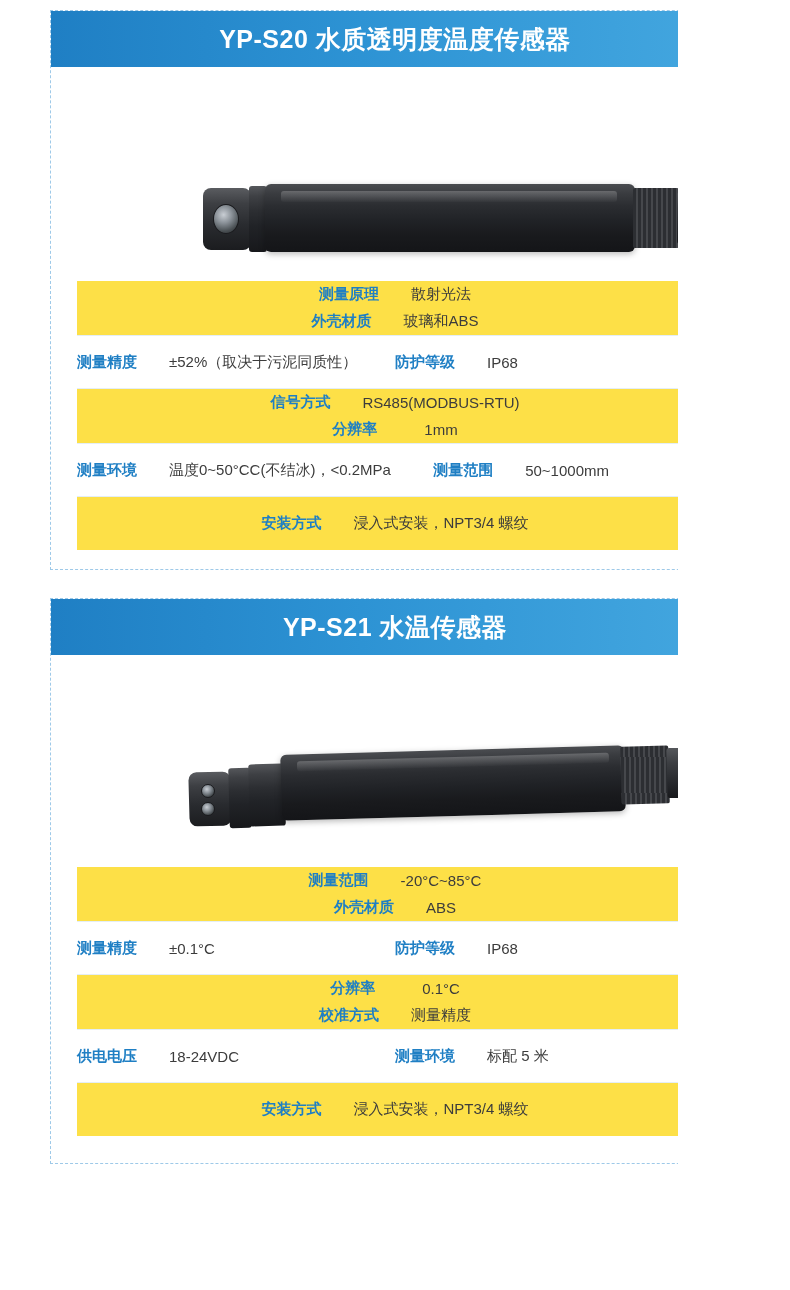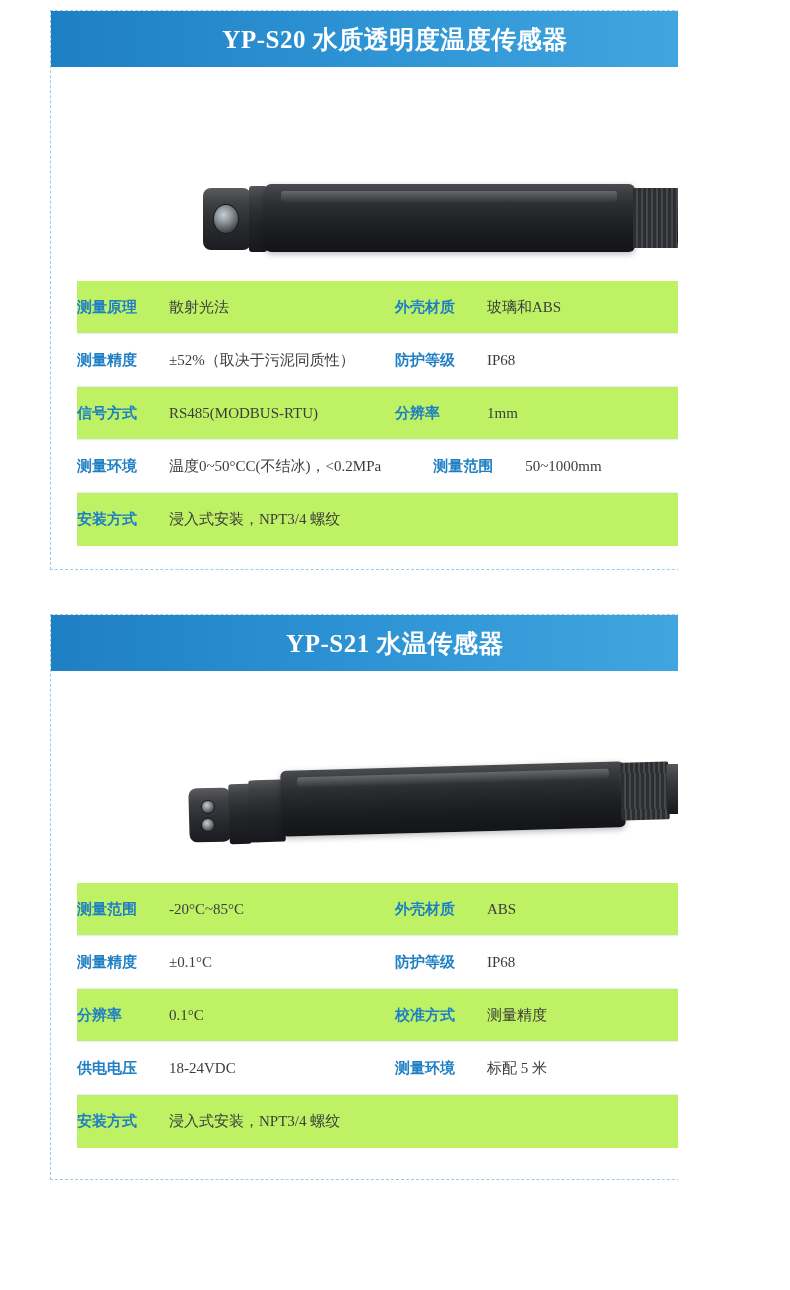--- a/index.html
+++ b/index.html
@@ -8,32 +8,31 @@
     padding: 0;
     background: #ffffff;
     font-family: "Liberation Sans", "DejaVu Sans", sans-serif;
   }
   .page {
     width: 678px;
     height: 1290px;
     position: relative;
     background: #ffffff;
     overflow: hidden;
-    font-family: Liberation Serif, serif;
   }
 
   .card {
     position: absolute;
     left: 50px;
     width: 690px;
     border: 1px dashed #9ec9e8;
     background: #ffffff;
   }
   #card-s20 { top: 10px; height: 560px; }
-  #card-s21 { top: 614px; height: 566px; }
+  #card-s21 { top: 598px; height: 566px; }
 
   .card-header {
     height: 56px;
     background: linear-gradient(to right, #1f7fc4 0%, #2d93d4 45%, #45a8e0 100%);
     display: flex;
     align-items: center;
     justify-content: center;
     color: #ffffff;
     font-size: 25px;
     font-weight: bold;
@@ -115,21 +114,21 @@
     border-collapse: collapse;
     width: calc(100% - 52px);
   }
   .spec-row {
     display: flex;
     align-items: center;
     min-height: 53px;
     border-bottom: 1px solid #e4eef6;
   }
   .spec-row.last { border-bottom: none; }
-  .spec-row.shaded { background: #bef264; }
+  .spec-row.shaded { background: #fde047; flex-direction: column; }
   .spec-cell {
     display: flex;
     align-items: center;
     flex: 1 1 50%;
     min-width: 0;
     padding: 4px 0;
   }
   .spec-cell.full { flex: 1 1 100%; }
   .spec-key {
     color: #1f7fc4;

